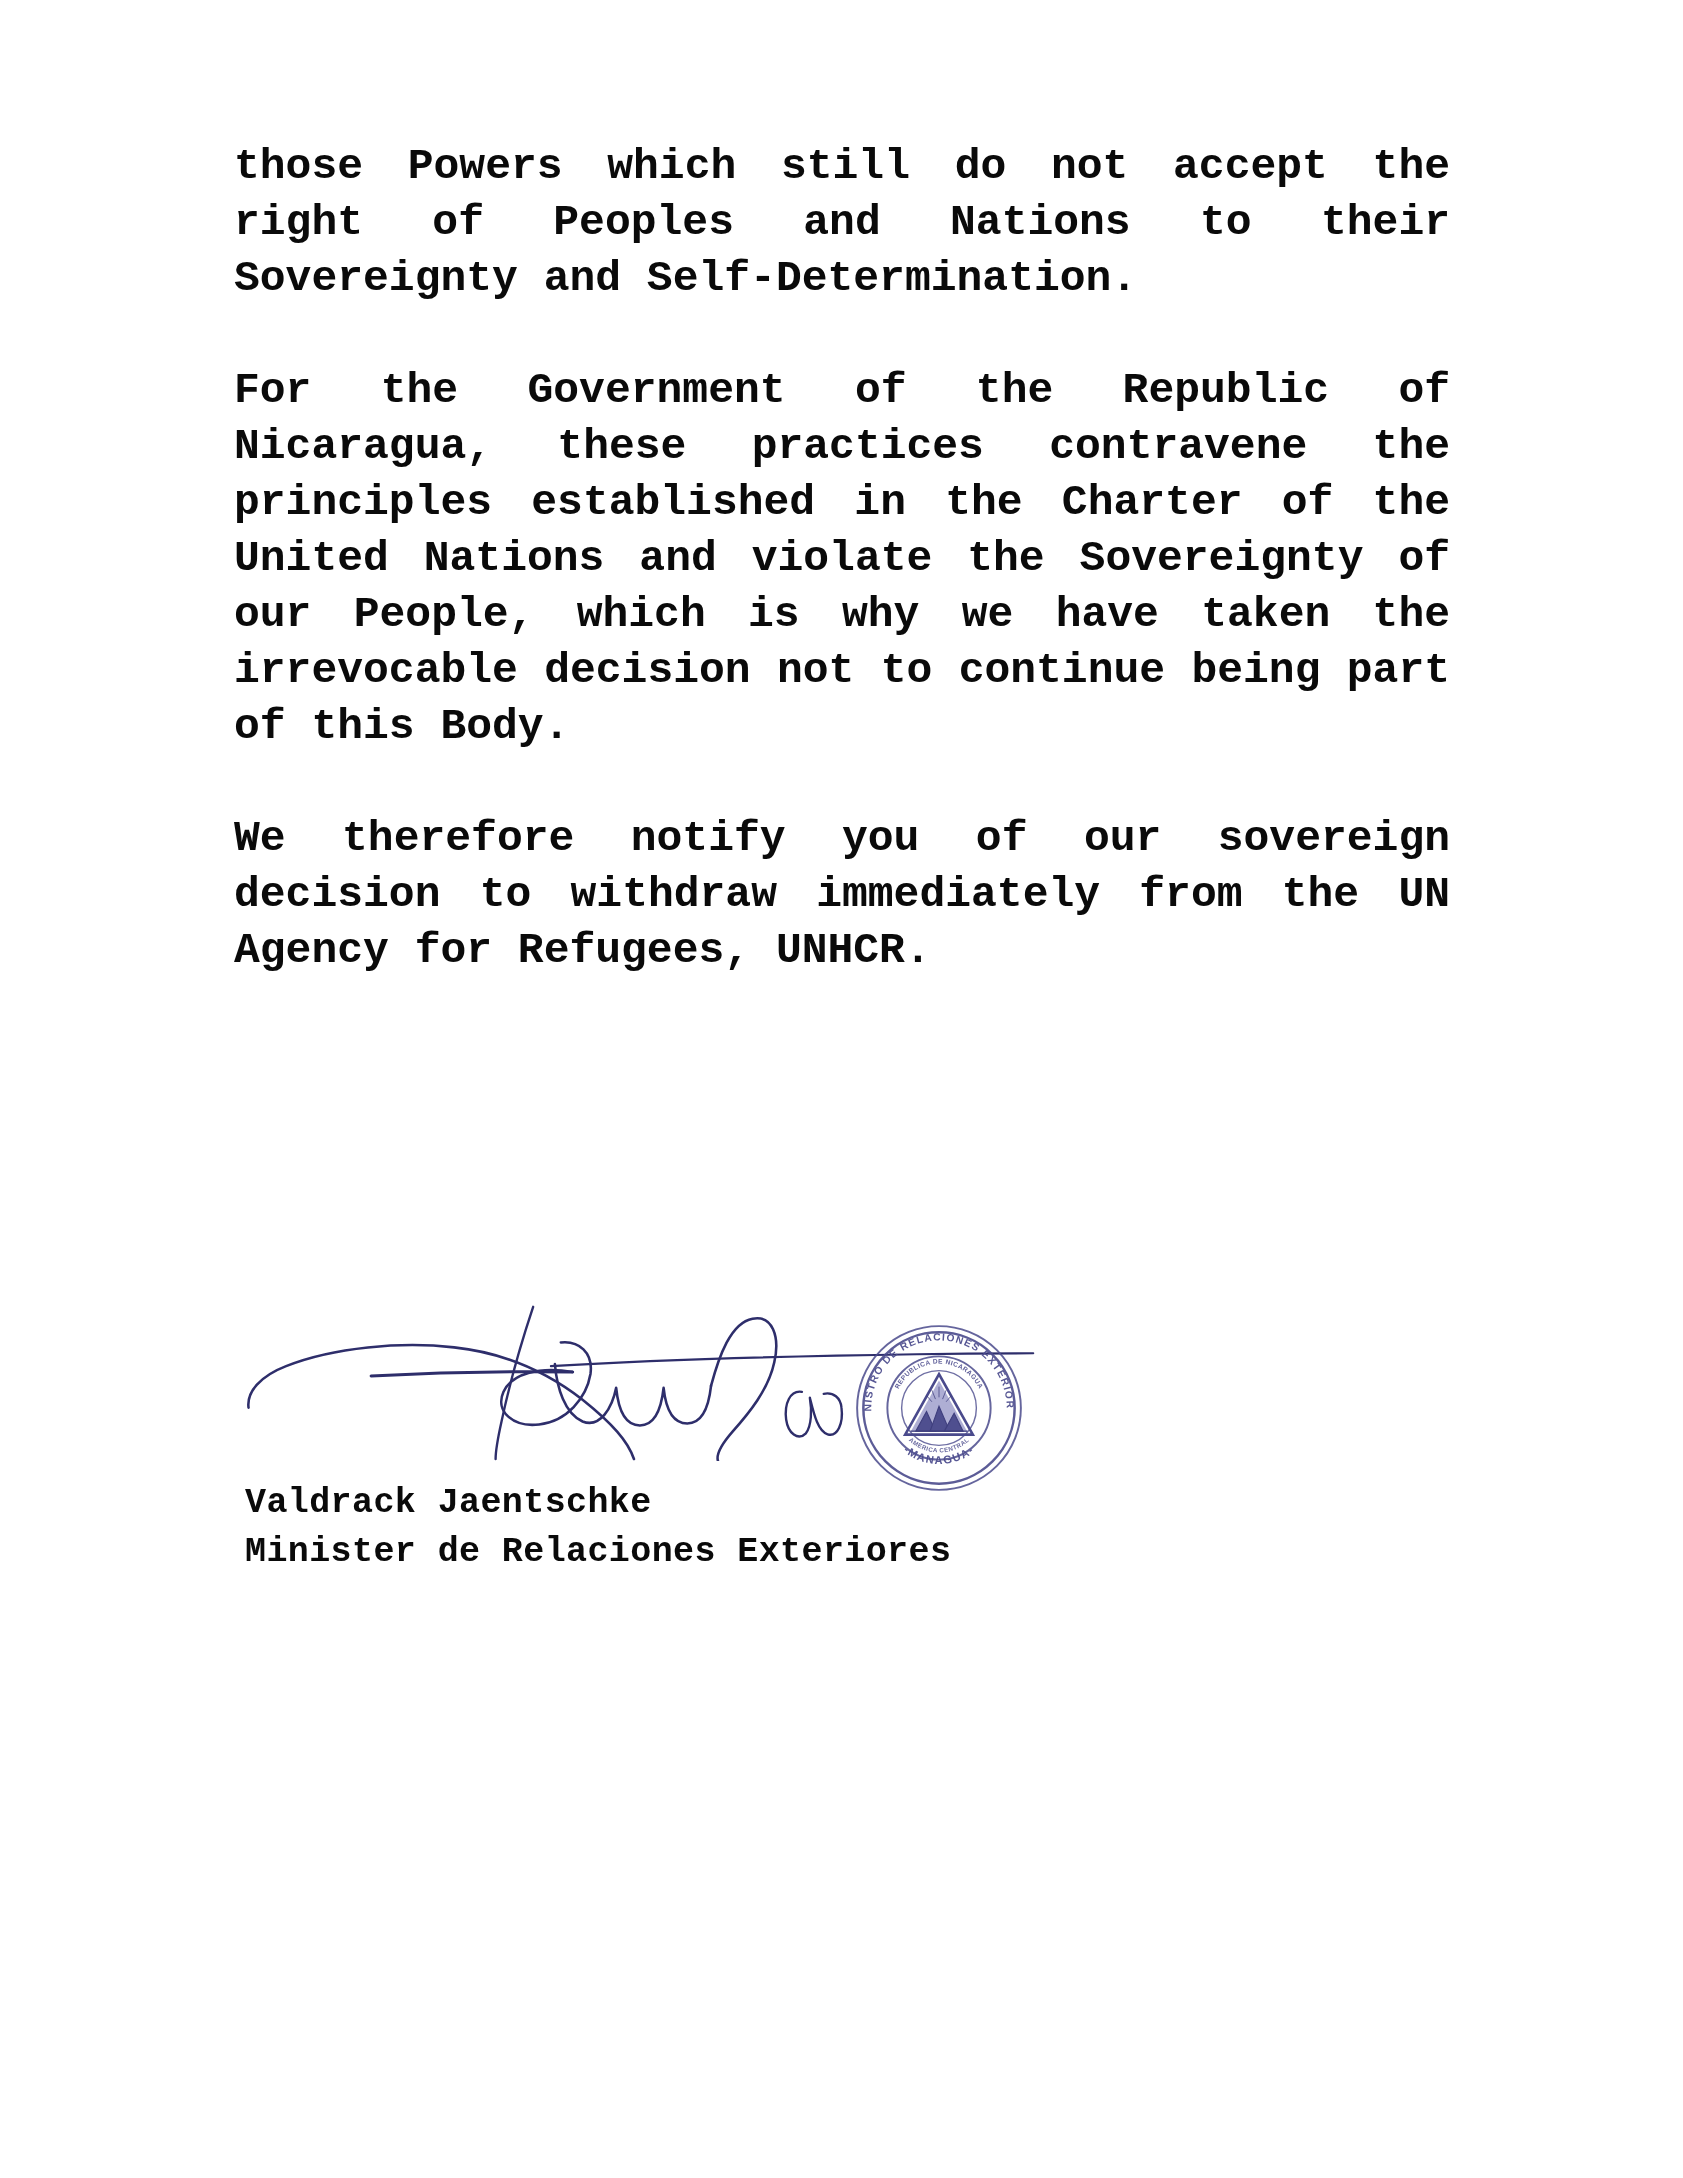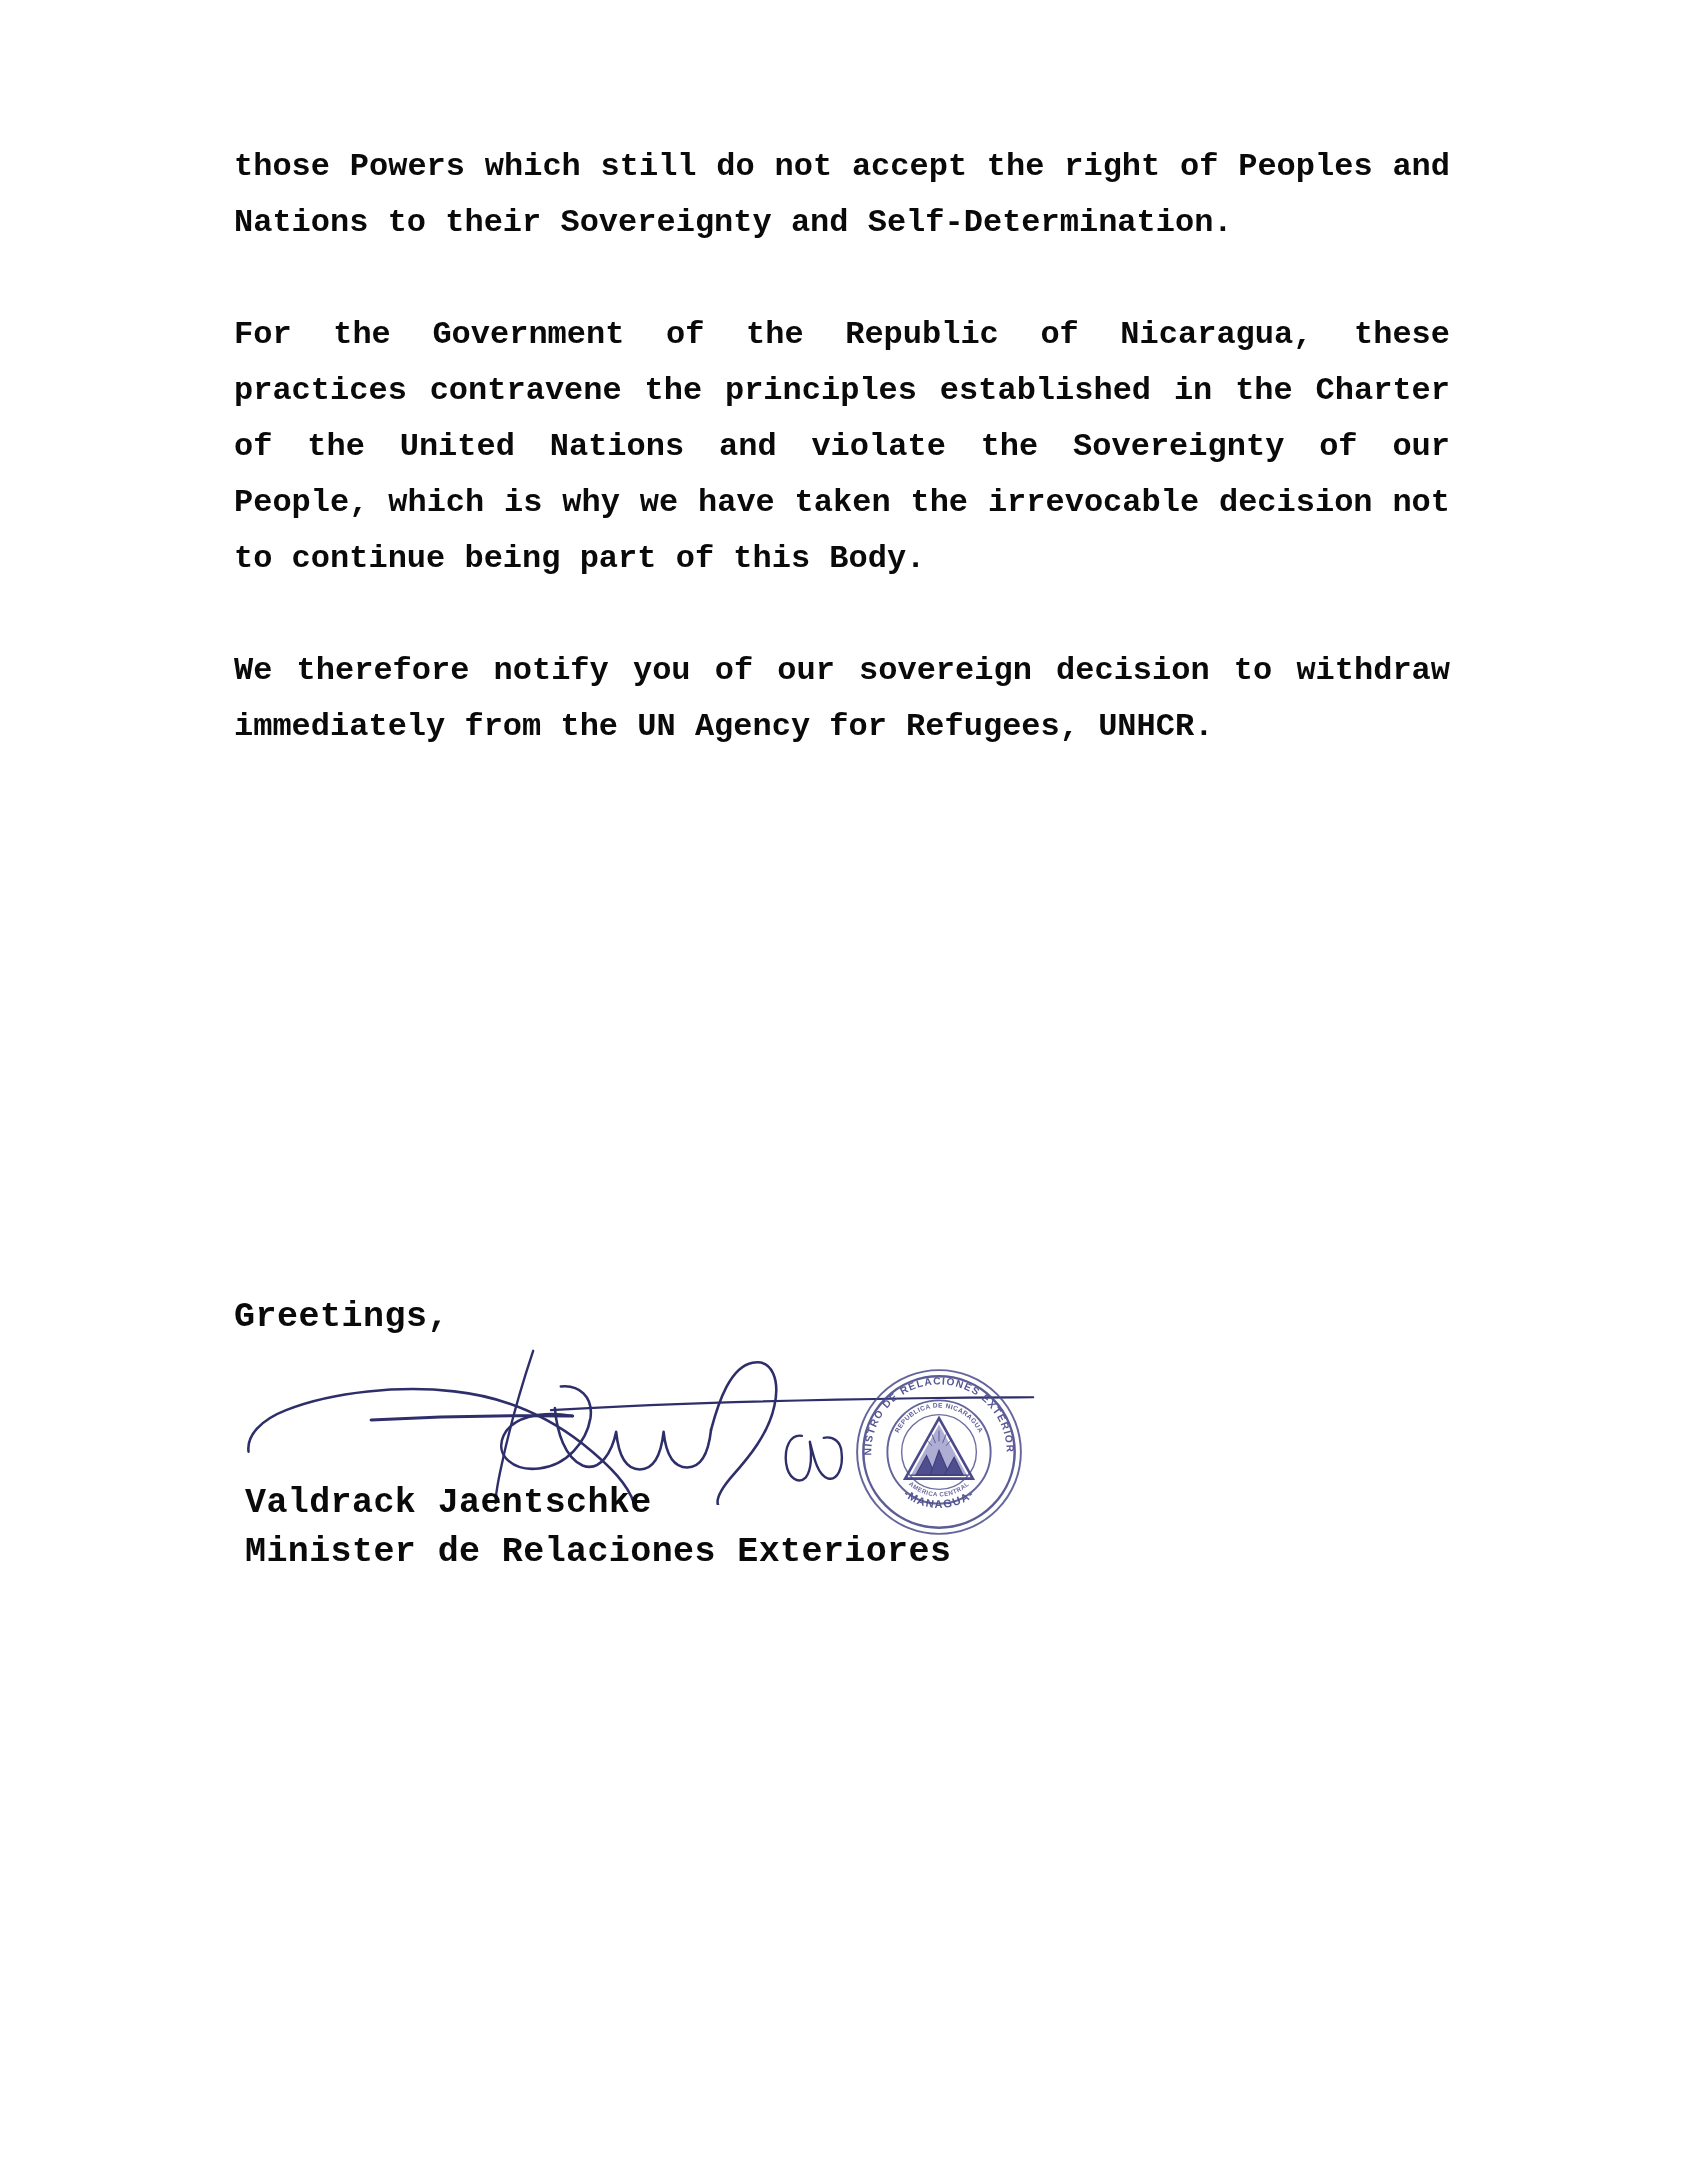--- a/index.html
+++ b/index.html
@@ -29,21 +29,21 @@
   .letter-body {
     position: absolute;
     left: 234px;
     top: 139px;
     width: 1216px;
   }
 
   .para {
     text-align: justify;
     text-justify: inter-word;
-    font-size: 32px;
+    font-size: 43px;
     line-height: 56px;
     letter-spacing: 0px;
     font-weight: 700;
     margin: 0 0 56px 0;
     color: #0a0a0a;
   }
   .para:last-child { margin-bottom: 12px; }
 
   .closing-block {
     position: absolute;
@@ -113,21 +113,20 @@
 
 
     <p class="para">For the Government of the Republic of Nicaragua, these practices contravene the principles established in the Charter of the United Nations and violate the Sovereignty of our People, which is why we have taken the irrevocable decision not to continue being part of this Body.</p>
 
     <p class="para">We therefore notify you of our sovereign decision to withdraw immediately from the UN Agency for Refugees, UNHCR.</p>
 
   </div>
 
   <div class="closing-block">
 
-    <p class="greetings">Greetings,</p>
 
     <div class="signature-area">
 
       <svg class="signature-ink" viewBox="0 0 820 170" aria-hidden="true">
         <g fill="none" stroke="#2e2e6b" stroke-linecap="round" stroke-linejoin="round">
 
           <path d="M24 116 C 22 100, 36 84, 62 74 C 110 55, 178 49, 232 55 C 288 61, 330 83, 362 108 C 392 132, 408 150, 414 168" stroke-width="2.6"></path>
 
           <path d="M148 84 C 220 80, 290 79, 352 80" stroke-width="3.0"></path>
 

